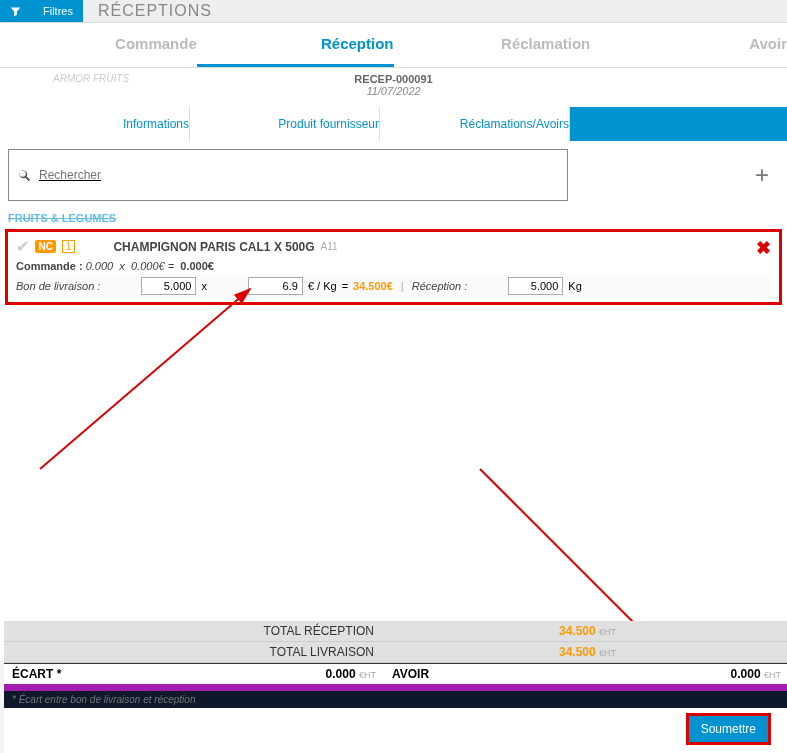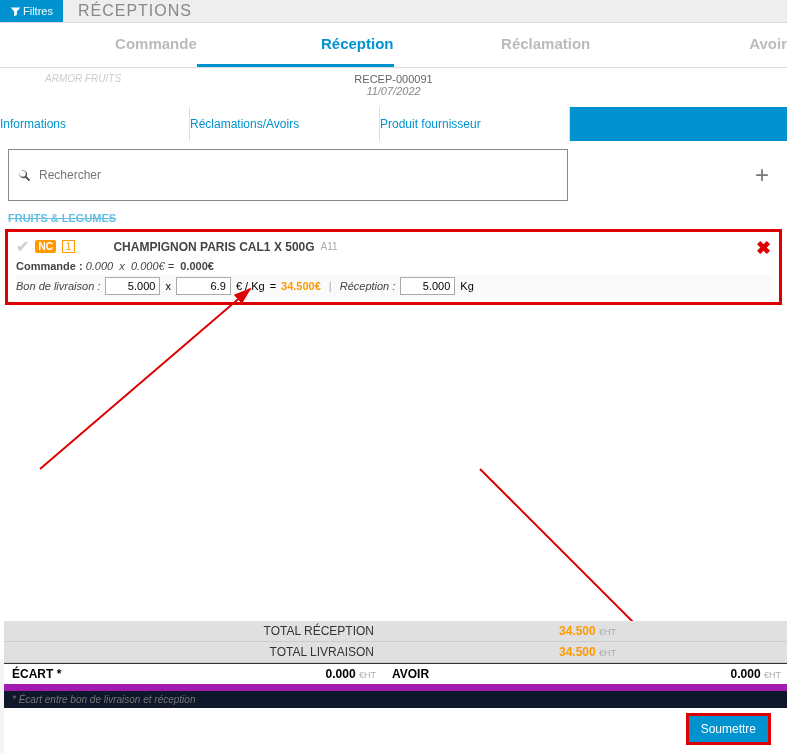--- a/index.html
+++ b/index.html
@@ -1,59 +1,59 @@
 <!DOCTYPE html>
 <html><head>
 <meta charset="utf-8">
 <style>
 * { box-sizing: border-box; margin: 0; padding: 0; font-family: Arial, sans-serif; }
 body { background: #f5f5f5; width: 787px; }
 
 .top-bar { display: flex; align-items: center; background: #eee; border-bottom: 1px solid #ddd; }
-.filters-btn { background: #0093d0; color: #fff; padding: 5px 10px; display: flex; align-items: center; gap: 2px; font-size: 11px; cursor: pointer; }
+.filters-btn { background: #0093d0; color: #fff; padding: 5px 10px; display: flex; align-items: center; gap: 22px; font-size: 11px; cursor: pointer; }
 .filters-btn .funnel { width: 11px; height: 11px; }
 .page-title { color: #888; font-size: 16px; letter-spacing: 1px; padding-left: 15px; }
 
 .main-nav { display: flex; background: #fff; border-bottom: 1px solid #ddd; position: relative; }
 .main-tab { flex: 1; text-align: right; padding: 12px 0; color: #bbb; font-size: 15px; font-weight: bold; cursor: pointer; }
 .main-tab.active { color: #0093d0; border-bottom: 3px solid #0093d0; }
 
 .sub-info { text-align: center; font-size: 11px; color: #888; padding: 5px 0 10px 0; background: #fff; }
-.sub-info .code { color: #666; font-weight: normal; }
-.sub-info .left-supplier { position: absolute; left: 45px; color: #ccc; font-style: italic; font-size: 10px; }
+.sub-info .code { color: #666; font-weight: bold; }
+.sub-info .left-supplier { position: absolute; left: 53px; color: #ccc; font-style: italic; font-size: 10px; }
 .sub-wrap { position: relative; background:#fff; }
 
 .secondary-tabs { display: flex; background: #0093d0; }
-.sec-tab { background: #fff; color: #0093d0; font-size: 12px; text-align: left; padding: 10px 0; flex: 0 0 190px; border-right: 1px solid #ddd; cursor: pointer; }
+.sec-tab { background: #fff; color: #0093d0; font-size: 12px; text-align: right; padding: 10px 0; flex: 0 0 190px; border-right: 1px solid #ddd; cursor: pointer; }
 .sec-tab.active { font-weight: normal; }
 .sec-spacer { flex: 1; background: #0093d0; }
 
 .search-row { display: flex; align-items: center; padding: 8px; background: #fff; gap: 10px; }
-.search-box { flex: 1; border: 1px solid #888; display: flex; align-items: flex-end; padding: 18px 8px; max-width: 560px; }
+.search-box { flex: 1; border: 1px solid #888; display: flex; align-items: flex-end; padding: 18px 8px; max-width: 560px; text-decoration: underline; }
 .search-box svg { width: 14px; height: 14px; margin-right: 8px; fill: #555; }
 .search-box input { border: none; outline: none; flex: 1; font-size: 12px; }
 .add-btn { font-size: 24px; color: #777; cursor: pointer; margin-left: auto; margin-right: 10px; }
 
 .category-label { color: #0093d0; font-size: 11px; font-weight: bold; padding: 3px 8px; text-decoration: line-through; opacity: 0.6; }
 
 .product-card { border: 3px solid #d00; margin: 2px 5px; padding: 5px 8px; position: relative; background: #fff; }
 .product-header { display: flex; align-items: center; gap: 6px; font-size: 12px; }
 .check-icon { color: #ccc; font-size: 16px; }
 .nc-badge { background: #f90; color: #fff; font-size: 10px; font-weight: bold; padding: 1px 3px; border-radius: 2px; }
 .nc-count { background: #fff; color: #f90; border: 1px solid #f90; font-size: 10px; padding: 0 3px; }
 .product-name { font-weight: bold; color: #444; margin-left: 32px; }
 .product-ref { color: #aaa; font-size: 10px; }
 .close-red { position: absolute; right: 8px; top: 5px; color: #d00; font-size: 18px; font-weight: bold; cursor: pointer; }
 
 .order-line { font-size: 11px; color: #444; margin-top: 4px; font-style: italic; }
 .order-line b { font-style: normal; }
 
 .delivery-line { display: flex; align-items: center; gap: 5px; font-size: 11px; margin-top: 3px; background: #fafafa; padding: 2px 0; }
 .delivery-line .lbl { font-style: italic; color: #444; }
-.num-input { width: 55px; border: 1px solid #aaa; text-align: right; font-size: 11px; padding: 2px 4px; }
+.num-input { width: 55px; border: 1px solid #aaa; text-align: right; font-size: 11px; padding: 2px 4px; margin-left: 36px; }
 .calc-result { color: #f90; font-weight: bold; }
 .sep { color: #aaa; margin: 0 3px; }
 
 .arrow-svg { position: absolute; pointer-events: none; }
 
 .bottom-section { position: fixed; bottom: 0; left: 4px; width: 787px; }
 .totals { background: #e0e0e0; }
 .total-row { display: flex; font-size: 12px; border-bottom: 1px solid #ccc; }
 .total-row .tlabel { flex: 0 0 380px; text-align: right; padding: 3px 10px; color: #333; }
 .total-row .tval { flex: 1; text-align: center; padding: 3px 10px; color: #f90; font-weight: bold; }
@@ -96,22 +96,22 @@
 <div class="sub-wrap">
   <div class="sub-info">
     <span class="left-supplier">ARMOR FRUITS</span>
     <span class="code">RECEP-000091</span><br>
     <span style="font-style:italic;">11/07/2022</span>
   </div>
 </div>
 
 <div class="secondary-tabs">
   <div class="sec-tab">Informations</div>
+  <div class="sec-tab active">Produit fournisseur</div>
   <div class="sec-tab">Réclamations/Avoirs</div>
-  <div class="sec-tab active">Produit fournisseur</div>
   <div class="sec-spacer"></div>
 </div>
 
 <div class="search-row">
   <div class="search-box">
     <svg viewBox="0 0 16 16">
         <path d="M11 9.5A4.5 4.5 0 1 0 9.5 11l4 4 1.5-1.5-4-4zM6.5 10a3.5 3.5 0 1 1 0-7 3.5 3.5 0 0 1 0 7z"></path>
       </svg>
     <input type="text" placeholder="Rechercher" style="">
   </div>

